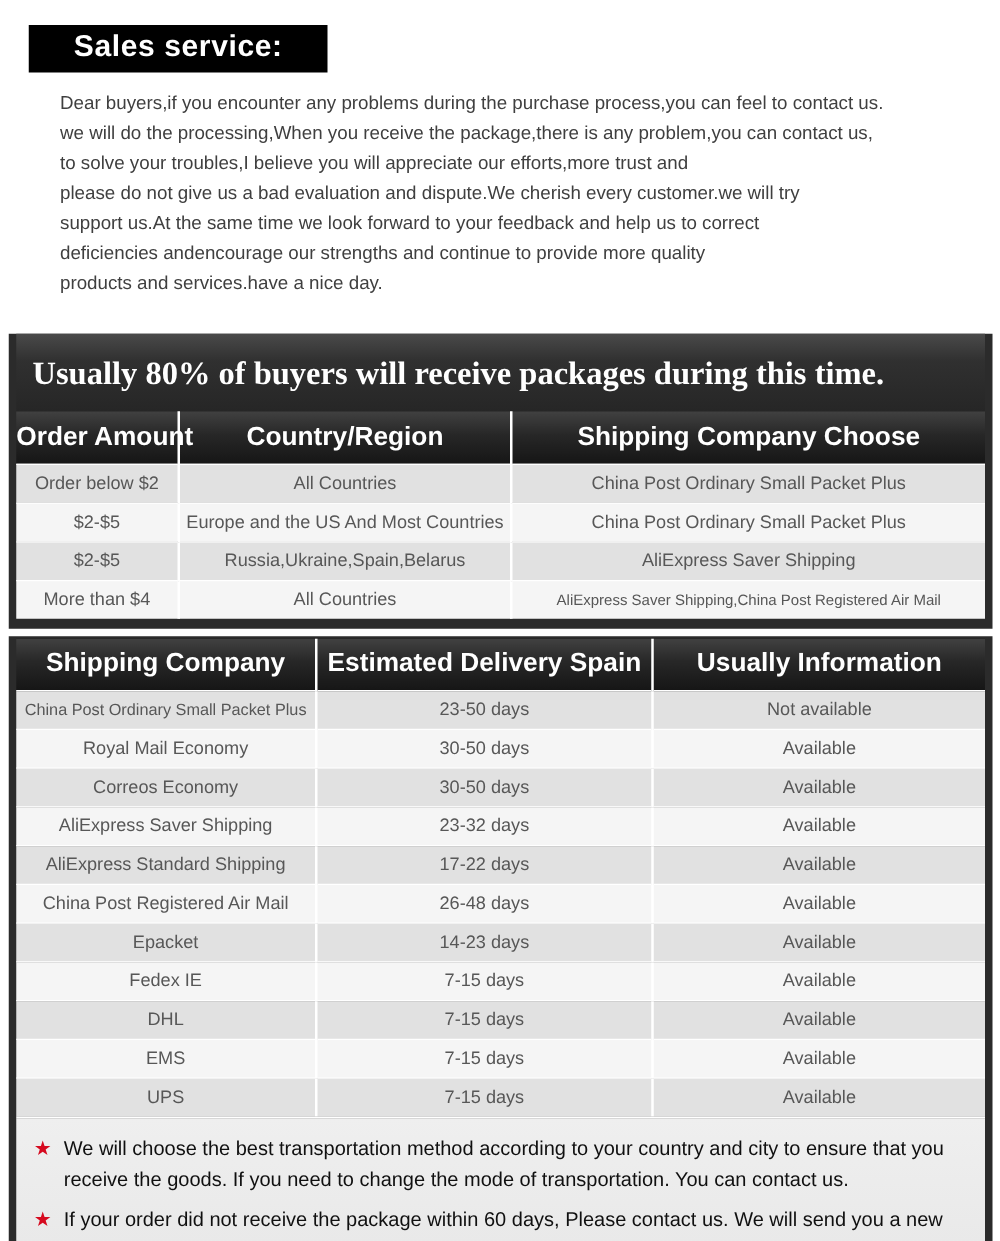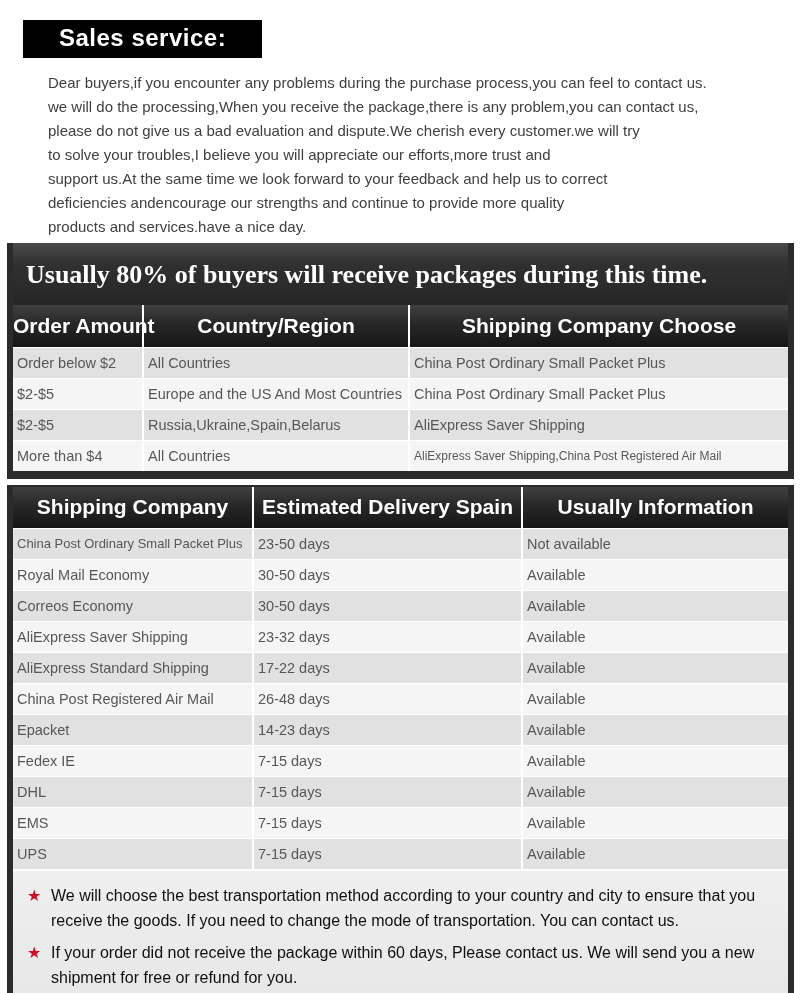--- a/index.html
+++ b/index.html
@@ -31,21 +31,21 @@
   }
   .para-line { line-height: 24px; white-space: nowrap; }
 
   
   .dark-box {
     width: 787px;
     margin-left: 7px;
     background: #2b2b2b;
     padding: 0 6px 8px 6px;
   }
-  .box-a { margin-top: 4px; }
+  .box-a { margin-top: 28px; }
   .box-b { margin-top: 6px; padding-top: 2px; padding-bottom: 0; }
 
   .banner {
     height: 62px;
     line-height: 64px;
     background: linear-gradient(180deg, #4a4a4a 0%, #303030 35%, #262626 100%);
     color: #ffffff;
     font-family: "Liberation Serif", serif;
     font-weight: bold;
     font-size: 26px;
@@ -67,20 +67,21 @@
     font-weight: bold;
     border-right: 2px solid #ffffff;
     white-space: nowrap;
     text-align: center;
   }
   table.grid th:last-child { border-right: none; }
   table.grid td {
     height: 30px;
     color: #575757;
     font-size: 14.5px;
+    text-align: center;
     border-right: 2px solid #ffffff;
     border-top: 1px solid #ffffff;
     padding: 0;
     vertical-align: middle;
   }
   table.grid td:last-child { border-right: none; }
   table.grid tr.row-odd td  { background: #e1e1e1; }
   table.grid tr.row-even td { background: #f5f5f5; }
   .cell {
     overflow: hidden;
@@ -117,22 +118,22 @@
 
 
 
 
 <div class="sales-title">Sales service:</div>
 
 
 <div class="para">
     <div class="para-line">Dear buyers,if you encounter any problems during the purchase process,you can feel to contact us.</div>
     <div class="para-line">we will do the processing,When you receive the package,there is any problem,you can contact us,</div>
+    <div class="para-line">to solve your troubles,I believe you will appreciate our efforts,more trust and</div>
     <div class="para-line">please do not give us a bad evaluation and dispute.We cherish every customer.we will try</div>
-    <div class="para-line">to solve your troubles,I believe you will appreciate our efforts,more trust and</div>
     <div class="para-line">support us.At the same time we look forward to your feedback and help us to correct</div>
     <div class="para-line">deficiencies andencourage our strengths and continue to provide more quality</div>
     <div class="para-line">products and services.have a nice day.</div>
   </div>
 
 
 <div class="dark-box box-a">
   <div class="banner">Usually 80% of buyers will receive packages during this time.</div>
   <table class="grid" id="choice-table">
     <colgroup>

